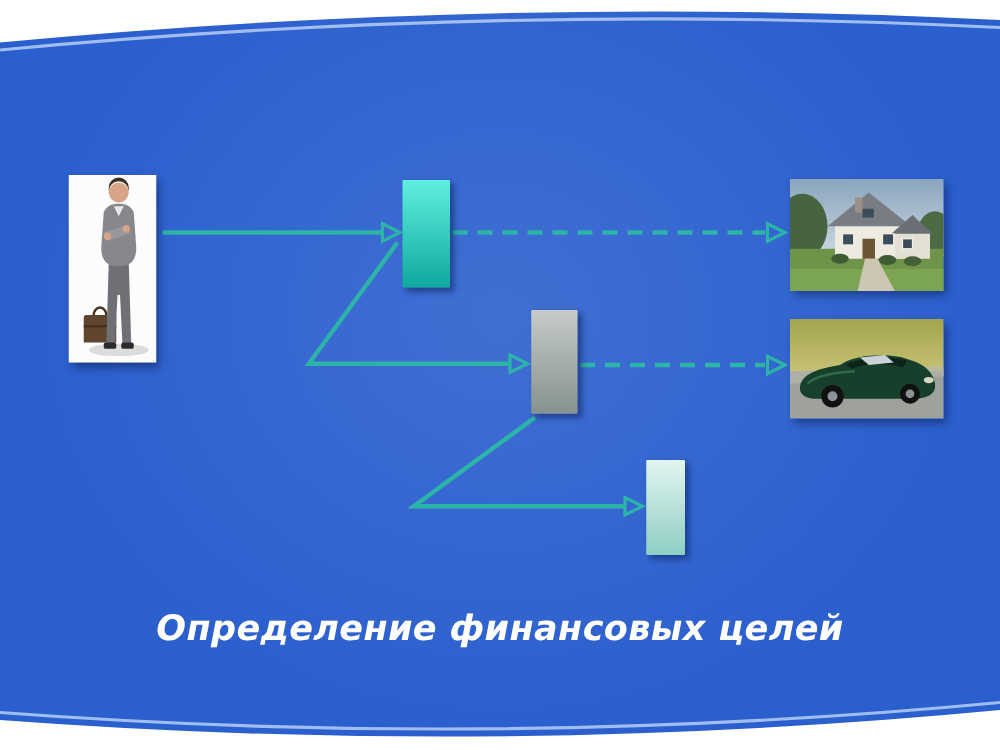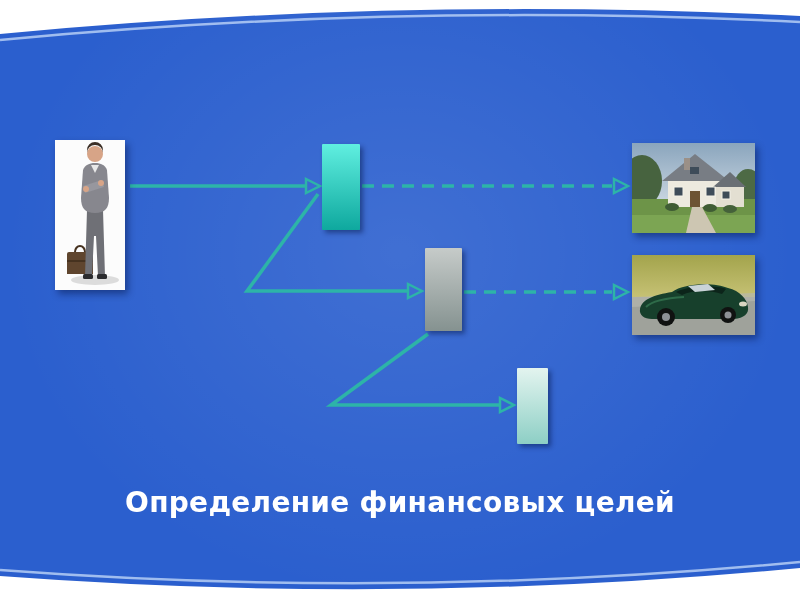--- a/index.html
+++ b/index.html
@@ -5,20 +5,21 @@
   html,body { margin:0; padding:0; }
   body { font-family: "DejaVu Sans", "Liberation Sans", sans-serif; }
 
   .slide {
     position: relative;
     width: 800px; height: 600px;
     overflow: hidden;
     background:
       radial-gradient(ellipse at 50% 42%, rgba(255,255,255,0.10), rgba(255,255,255,0) 70%),
       var(--background, #2b5fce);
+    font-style: italic;
   }
 
   .bg, .arrows {
     position: absolute; inset: 0;
     width: 800px; height: 600px;
     pointer-events: none;
   }
 
   .arrows { color: var(--arrow, #2db4a8); }
   .arrows line, .arrows polyline {

